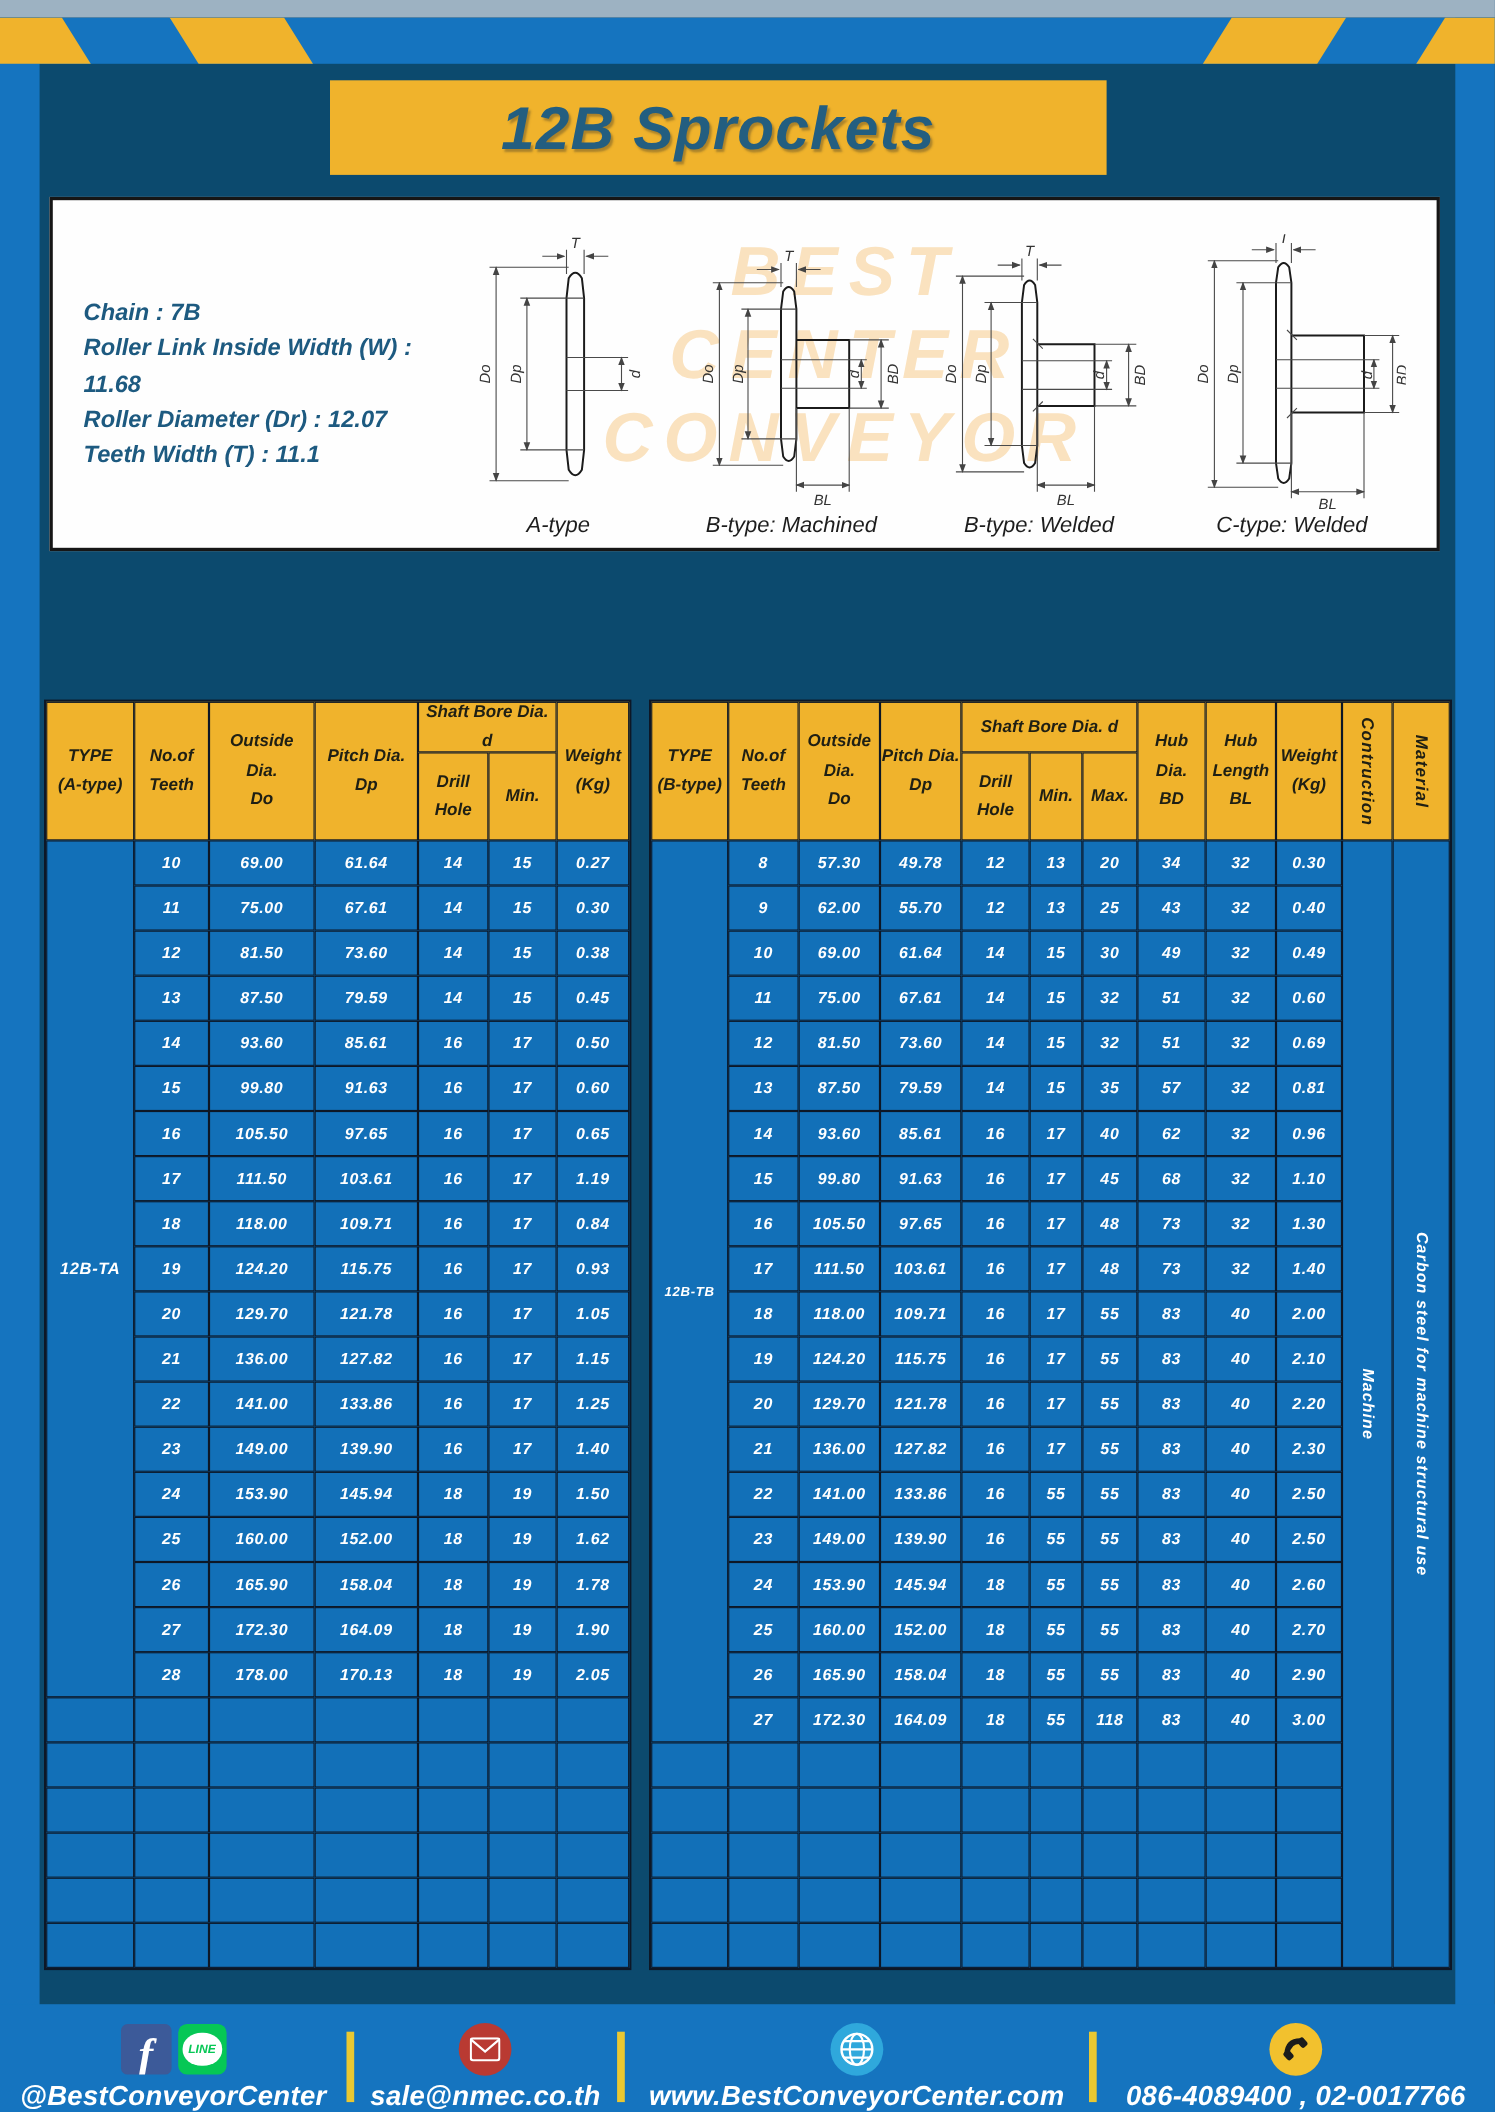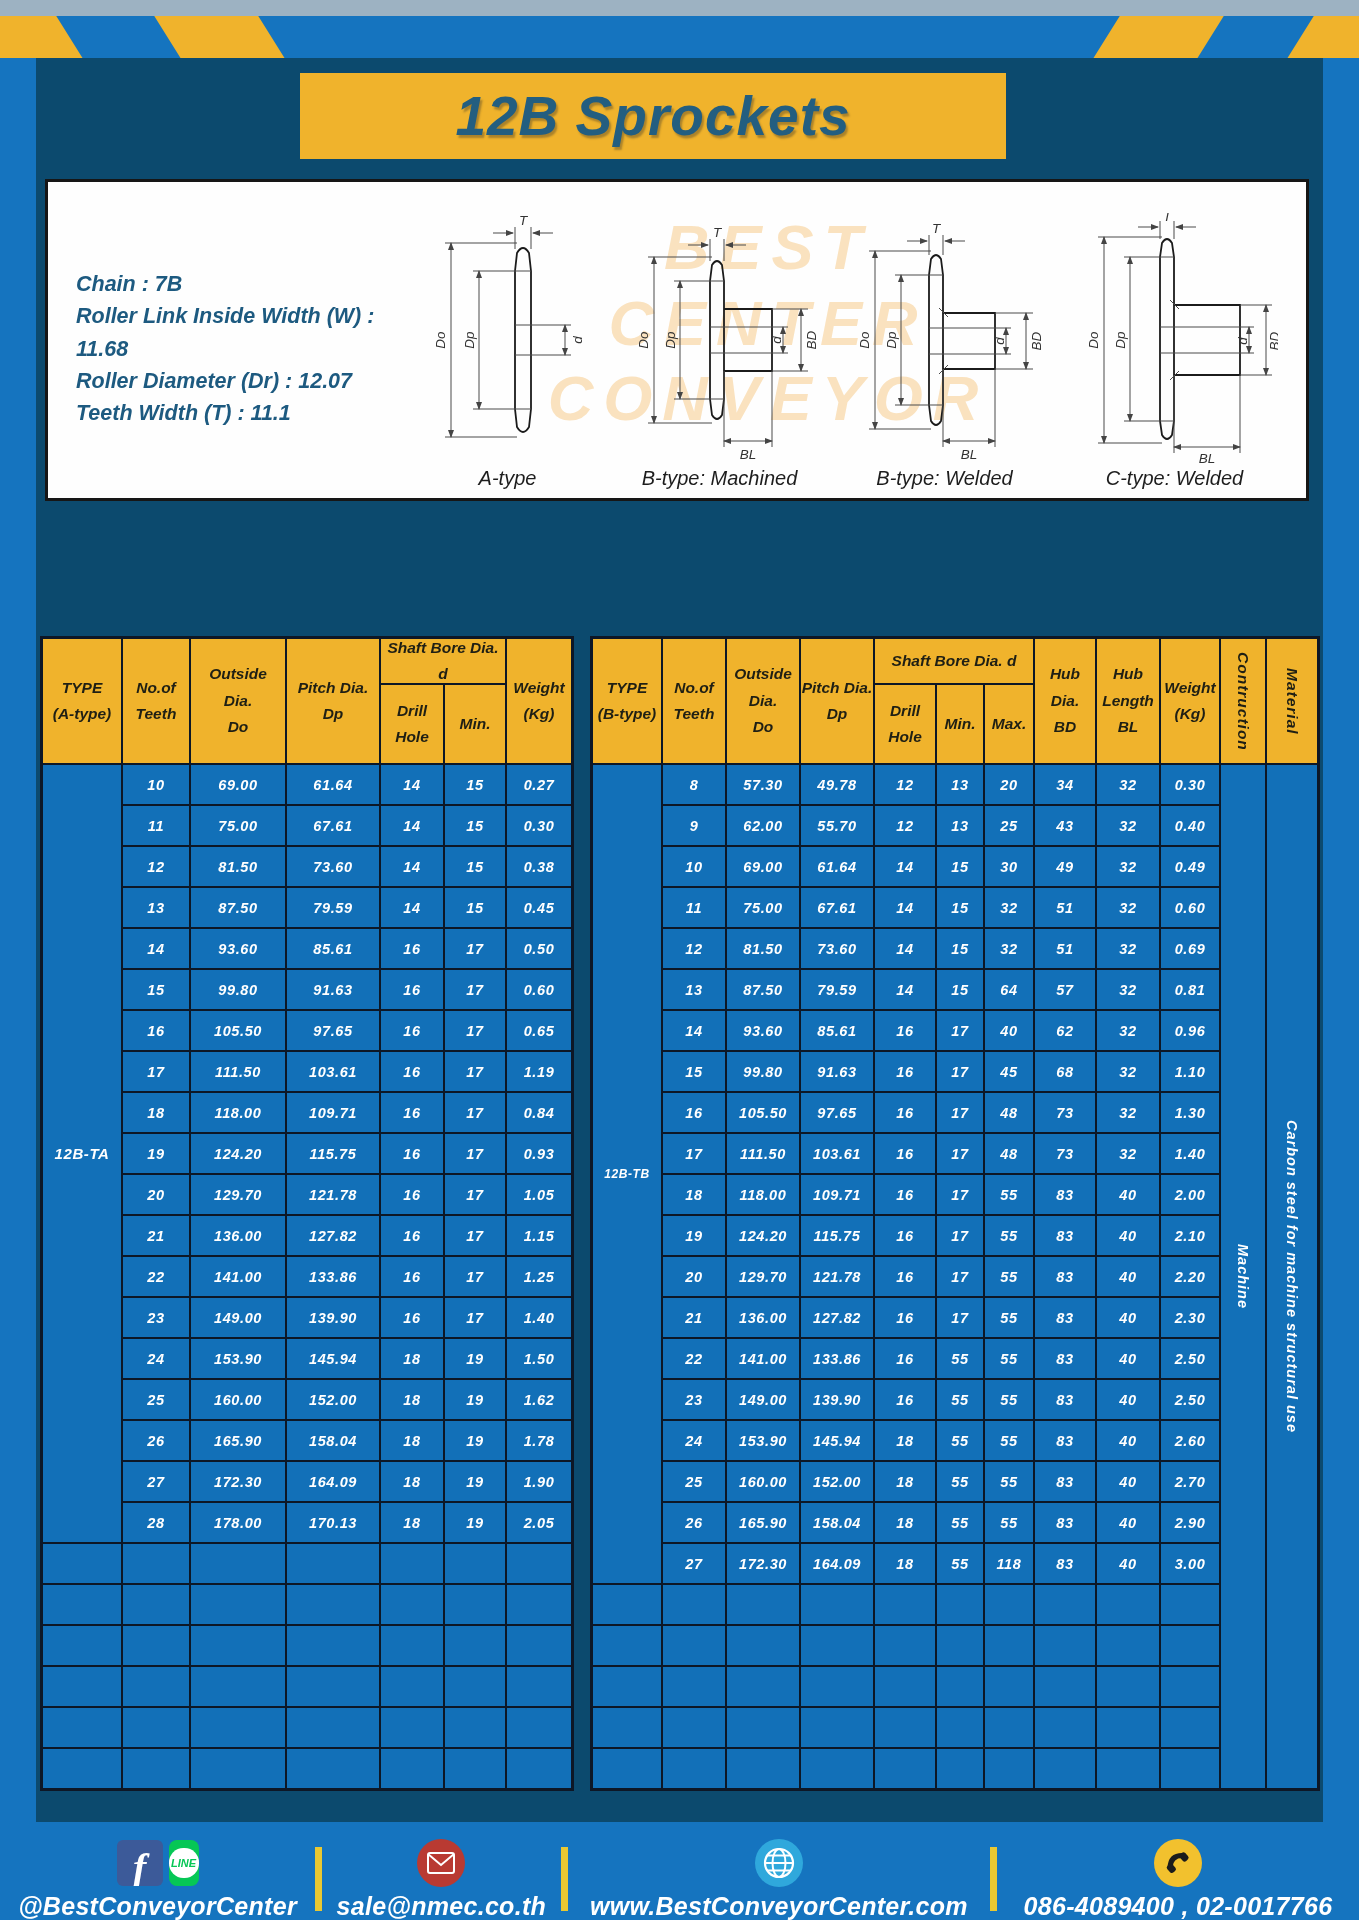--- a/index.html
+++ b/index.html
@@ -51,21 +51,21 @@
   .r2{grid-row:1 / span 2;}
   .shaft3{grid-column:5 / span 3;grid-row:1;}
   .shaft2{grid-column:5 / span 2;grid-row:1;}
   
   .footer{position:absolute;left:0;right:0;bottom:0;height:114px;background:var(--blue);display:flex;align-items:center;z-index:5;}
   .fsec{display:flex;flex-direction:column;align-items:center;justify-content:center;gap:4px;}
   .fsec .ftext{color:#fff;font-weight:bold;font-size:25px;letter-spacing:.3px;}
   .fdiv{width:7px;height:64px;background:#e9c832;}
   .icnrow{display:flex;gap:6px;align-items:center;height:50px;}
   .fb{width:46px;height:46px;background:#3c5a99;border-radius:6px;color:#fff;font-weight:bold;font-size:40px;display:flex;align-items:flex-end;justify-content:center;font-family:"Liberation Serif",serif;line-height:.9;overflow:hidden;}
-  .lineic{width:30px;height:46px;background:#06c755;border-radius:8px;display:flex;align-items:center;justify-content:center;}
+  .lineic{width:44px;height:46px;background:#06c755;border-radius:8px;display:flex;align-items:center;justify-content:center;}
   .linebub{width:36px;height:30px;background:#fff;border-radius:48%;display:flex;align-items:center;justify-content:center;color:#06c755;font-weight:bold;font-size:11px;}
   .circ{width:48px;height:48px;border-radius:50%;display:flex;align-items:center;justify-content:center;}
   .mail{background:#b93a32;}
   .globe{background:#2fa8dc;}
   .phone{background:#f2c12e;}
 </style>
 </head>
 <body>
 
 <div class="page">
@@ -518,21 +518,21 @@
               <div class="bc">32</div>
               <div class="bc">51</div>
               <div class="bc">32</div>
               <div class="bc">0.69</div>
             
               <div class="bc">13</div>
               <div class="bc">87.50</div>
               <div class="bc">79.59</div>
               <div class="bc">14</div>
               <div class="bc">15</div>
-              <div class="bc">64</div>
+              <div class="bc">35</div>
               <div class="bc">57</div>
               <div class="bc">32</div>
               <div class="bc">0.81</div>
             
               <div class="bc">14</div>
               <div class="bc">93.60</div>
               <div class="bc">85.61</div>
               <div class="bc">16</div>
               <div class="bc">17</div>
               <div class="bc">40</div>

